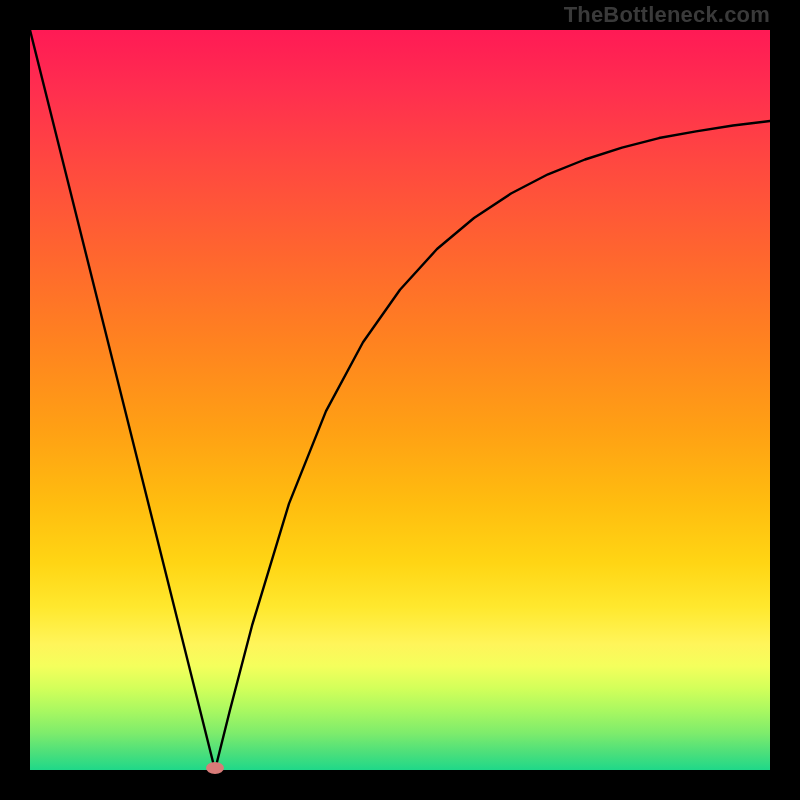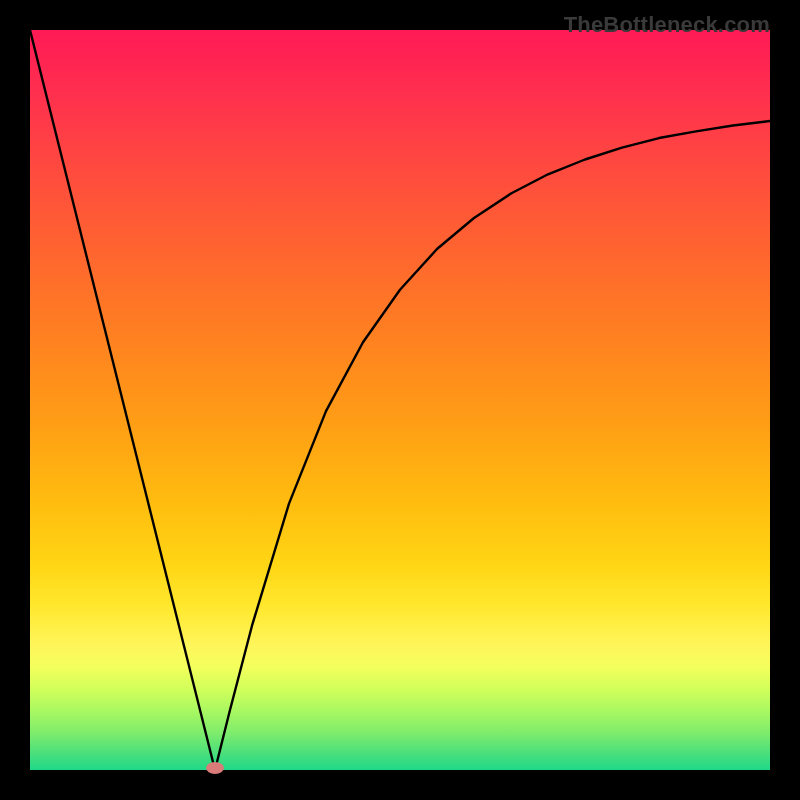--- a/index.html
+++ b/index.html
@@ -39,21 +39,21 @@
       #f4ff5c 86%,
       #d2ff5a 89%,
       #a9f861 92%,
       #7eec6c 95%,
       #4fe07a 97.5%,
       #1fd889 100%
     );
   }
   .watermark {
     position: absolute;
-    top: 12px;
+    top: 2px;
     right: 30px;
     color: #3a3a3a;
     font-size: 22px;
     font-weight: 600;
     letter-spacing: 0.2px;
     user-select: none;
   }
   svg.curve {
     position: absolute;
     left: 0;

